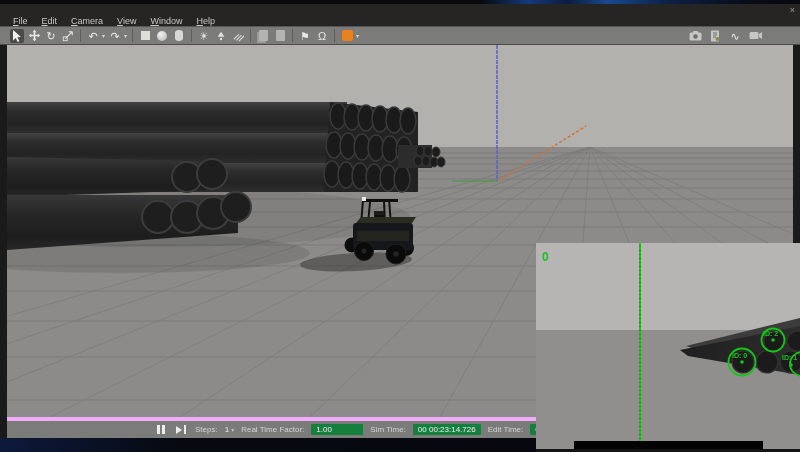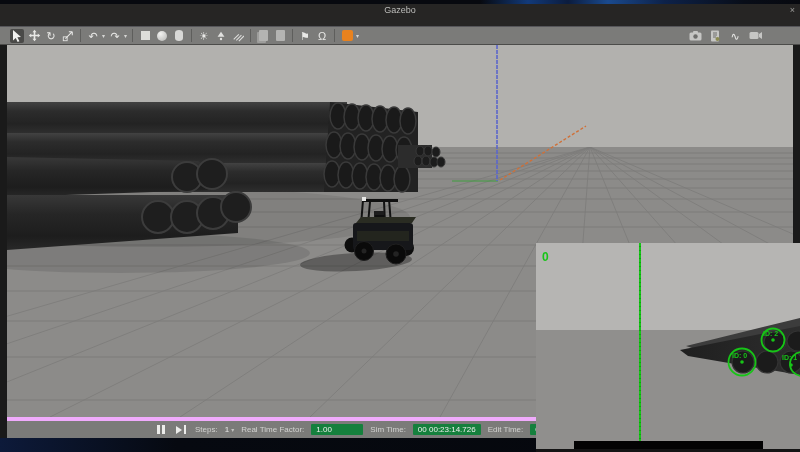--- a/index.html
+++ b/index.html
@@ -72,22 +72,29 @@
 </head>
 <body>
 
 <div class="screen">
 
   <div class="wall-top"></div>
   <div class="wall-bottom"></div>
 
   <div class="chrome">
     <div class="titlebar">
-      <span class="title">Gazebo</span>
       <span class="close-btn">×</span>
+    </div>
+    <div class="menubar">
+      <span class="menu-item">File</span>
+      <span class="menu-item">Edit</span>
+      <span class="menu-item">Camera</span>
+      <span class="menu-item">View</span>
+      <span class="menu-item">Window</span>
+      <span class="menu-item">Help</span>
     </div>
   </div>
 
   <div class="toolbar">
     <span class="tool active">
       <svg width="12" height="13" viewBox="0 0 12 13">
           <path d="M2,1 L10,8 L6.4,8.3 L8.4,12.2 L6.6,13 L4.8,9 L2,11.4 Z" fill="#f2f2f0"></path>
         </svg>
     </span>
     <span class="tool">

